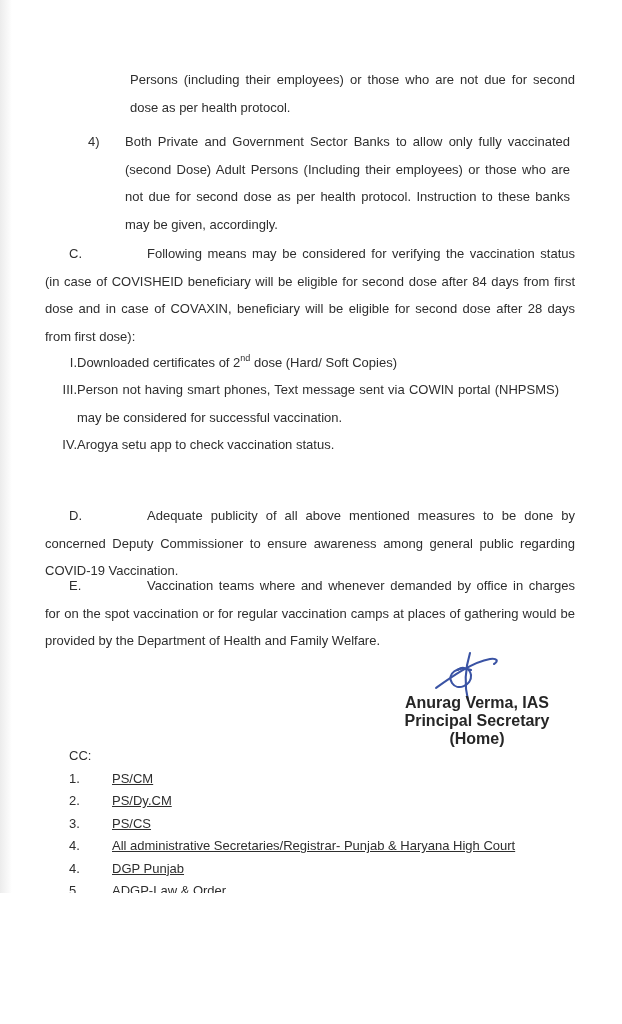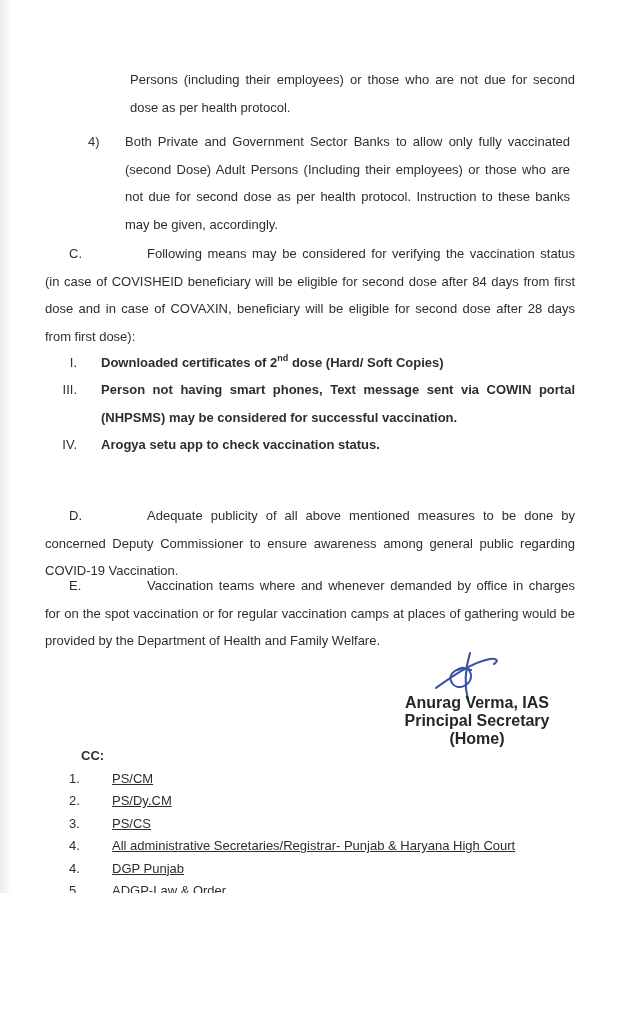--- a/index.html
+++ b/index.html
@@ -34,34 +34,34 @@
   .num-item .num { width: 37px; margin-left: 43px; flex: none; }
   .num-item .txt { width: 445px; text-align: justify; }
 
   
   .lettered { margin: 0; text-align: justify; line-height: 27.5px; }
   .lettered .letter { display: inline-block; width: 78px; margin-left: 24px; }
 
   
   .roman-item { display: flex; line-height: 27.4px; }
   .roman-item .rn { width: 32px; text-align: right; flex: none; }
-  .roman-item .rt { margin-left: 24px; width: 482px; text-align: justify; font-weight: bold; }
+  .roman-item .rt { margin-left: 0; width: 482px; text-align: justify; }
   sup.sup { font-size: 9px; line-height: 0; position: relative; top: -1px; }
 
   
   .sig-ink { position: absolute; left: 428px; top: 650px; width: 80px; height: 52px; }
   .sig-ink path { stroke: #3a53a4; stroke-width: 2.1; fill: none; stroke-linecap: round; }
   .sig-text {
     position: absolute; left: 388px; top: 694px; width: 178px;
     text-align: center; font-weight: bold; font-size: 16px; line-height: 18px;
     color: #262626;
   }
 
   
-  .cc-label { margin-left: 36px; line-height: 22.5px; font-weight: bold; }
+  .cc-label { margin-left: 24px; line-height: 22.5px; }
   .cc-item { display: flex; line-height: 22.5px; }
   .cc-item .cn { width: 43px; margin-left: 24px; flex: none; }
   .cc-item .ct { flex: 1; text-decoration: underline; }
 </style>
 </head>
 <body>
 
 <div class="page">
   <div class="edge-shadow"></div>
 

